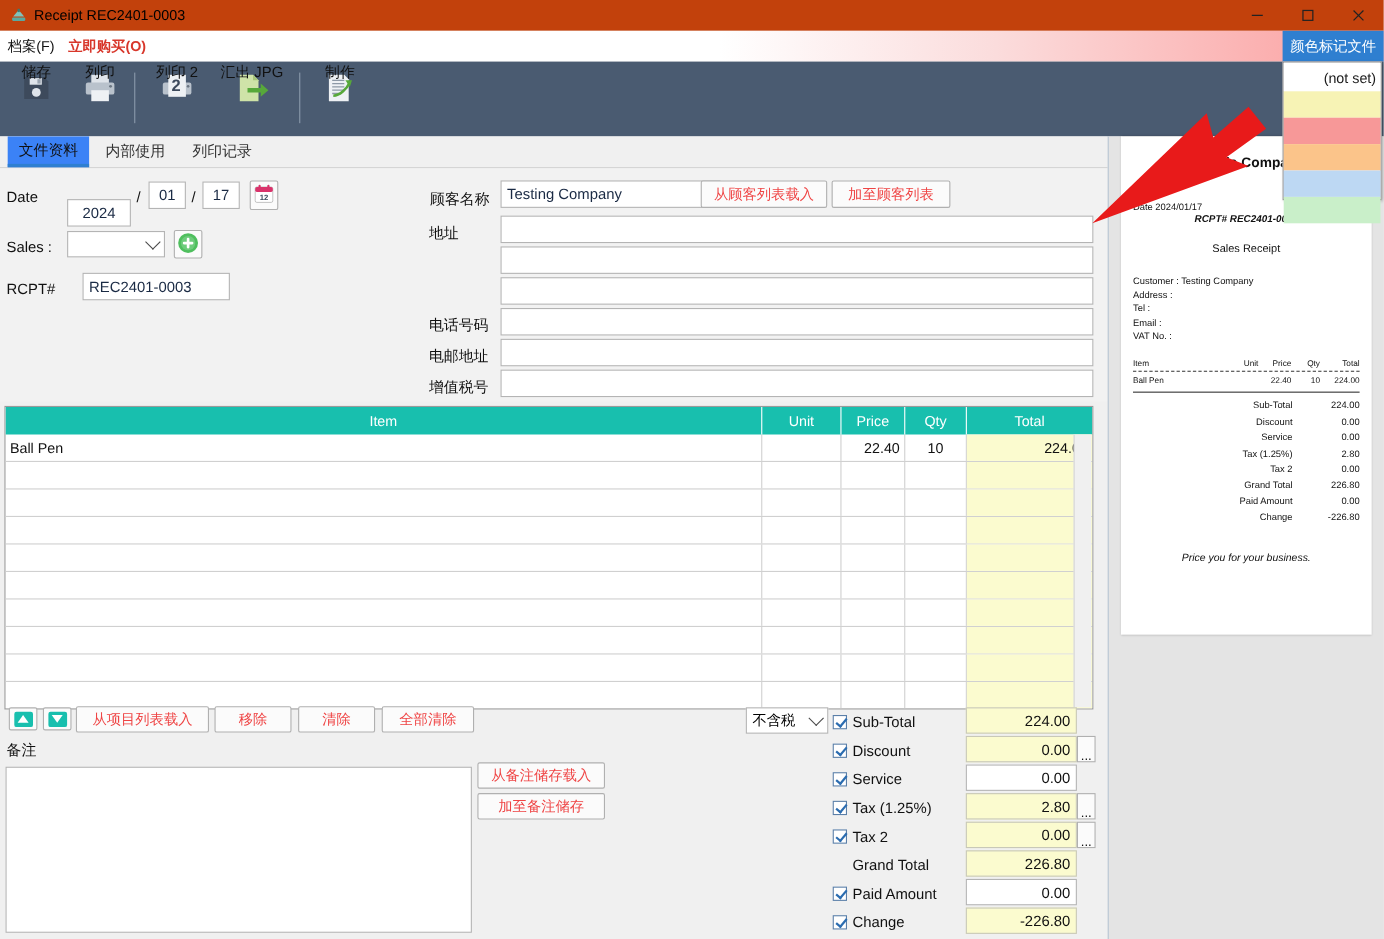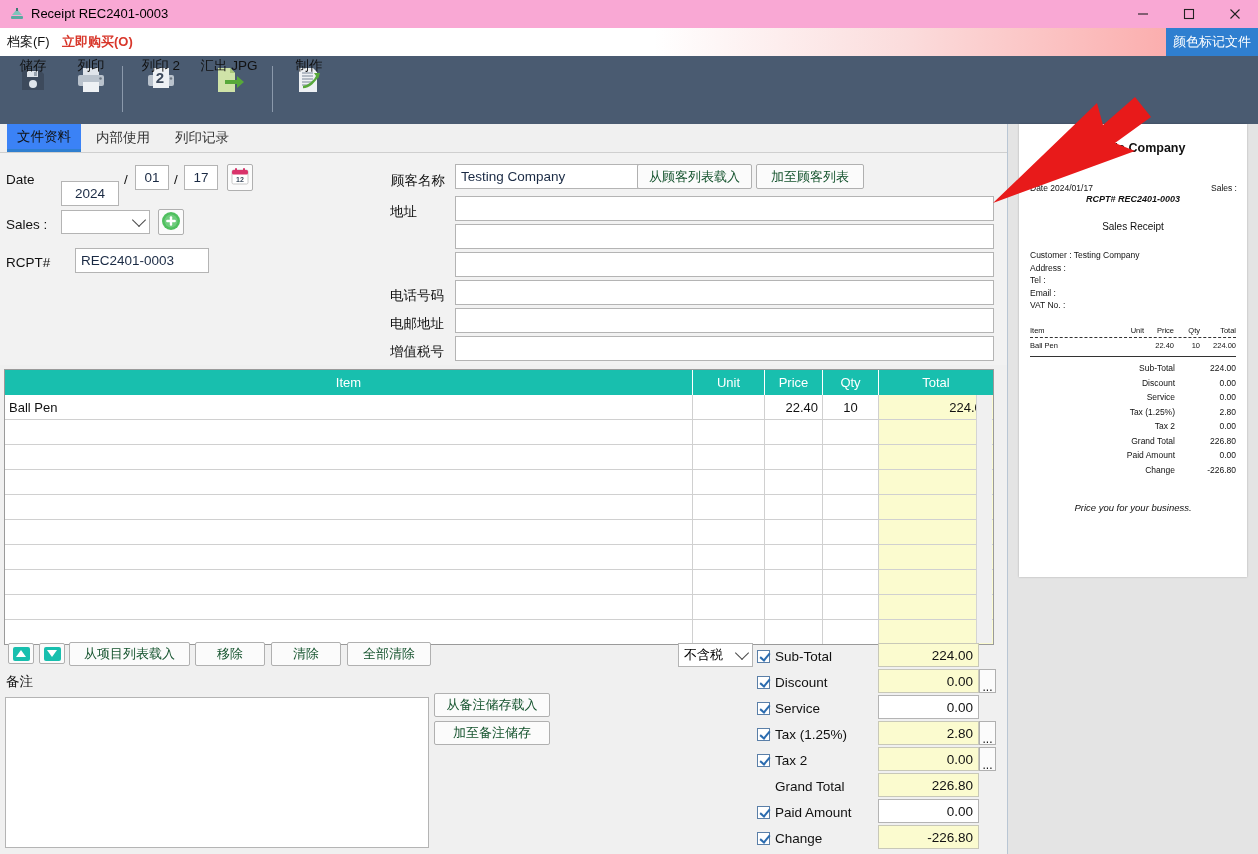--- a/index.html
+++ b/index.html
@@ -5,21 +5,21 @@
   html,body{margin:0;padding:0;}
   body{
     width:1258px;height:854px;overflow:hidden;
     font-family:"Liberation Sans","DejaVu Sans",sans-serif;
     font-size:13px;color:#000;background:#f0f0f0;
     -webkit-font-smoothing:antialiased;
   }
   .app{position:relative;width:1258px;height:854px;background:#f0f0f0;}
 
   
-  .titlebar{position:absolute;left:0;top:0;width:1258px;height:28px;background:#f9a8d4;}
+  .titlebar{position:absolute;left:0;top:0;width:1258px;height:28px;background:#c2410c;}
   .tb-icon{position:absolute;left:10px;top:7px;width:14px;height:14px;}
   .tb-title{position:absolute;left:31px;top:6px;font-size:13px;color:#000;white-space:nowrap;}
   .wbtn{position:absolute;top:0;width:46px;height:28px;display:flex;align-items:center;justify-content:center;}
   .wbtn svg{display:block;}
   .wbtn.min{left:1120px;}
   .wbtn.max{left:1166px;}
   .wbtn.close{left:1212px;}
 
   
   .menubar{position:absolute;left:0;top:28px;width:1258px;height:28px;
@@ -52,21 +52,21 @@
     font-size:13.5px;color:#333;box-sizing:border-box;white-space:nowrap;}
   .tab.active{background:#3b82f6;color:#111;border-bottom:3px solid #2f7fd0;}
 
   
   .formpanel{position:absolute;left:0;top:153px;width:1007px;height:212px;background:#f2f2f2;}
   .lbl{position:absolute;font-size:13.5px;color:#111;white-space:nowrap;}
   .fld{position:absolute;box-sizing:border-box;background:#ffffff;border:1px solid #b4b4b4;
     font-family:inherit;font-size:13.5px;color:#1a2a44;padding:0 5px;display:flex;align-items:center;}
   .fld.ctr{justify-content:center;}
   .btnw{position:absolute;box-sizing:border-box;background:#fbfbfb;border:1px solid #b0b0b0;
-    border-radius:2px;display:flex;align-items:center;justify-content:center;font-size:13px;color:#14532d;
+    border-radius:2px;display:flex;align-items:center;justify-content:center;font-size:13px;color:#ef4444;
     white-space:nowrap;}
   .combo{position:absolute;box-sizing:border-box;background:#ffffff;border:1px solid #b4b4b4;
     display:flex;align-items:center;justify-content:space-between;padding:0 5px;font-size:13px;}
   .chev{width:9px;height:9px;border-right:1.6px solid #4a4a4a;border-bottom:1.6px solid #4a4a4a;
     transform:rotate(45deg);margin-top:-4px;}
   .iconbtn{position:absolute;box-sizing:border-box;background:#fbfbfb;border:1px solid #b0b0b0;
     border-radius:2px;display:flex;align-items:center;justify-content:center;}
 
   
   .grid{position:absolute;left:4px;top:369px;width:990px;height:276px;background:#ffffff;
@@ -536,20 +536,30 @@
           <div class="p-tot" style="top: 340.5px;">
             <span class="k">Change</span>
             <span class="v">-226.80</span>
           </div>
         </div>
 
       <div class="p-thanks">Price you for your business.</div>
     </div>
   </div>
 
+  <div class="colordrop">
+    <div id="colordrop-host">
+        <div class="cd-row notset" style="background: rgb(255, 255, 255);">(not set)</div>
+        <div class="cd-row" style="background: rgb(247, 243, 181);"></div>
+        <div class="cd-row" style="background: rgb(247, 152, 152);"></div>
+        <div class="cd-row" style="background: rgb(251, 196, 138);"></div>
+        <div class="cd-row" style="background: rgb(189, 216, 243);"></div>
+        <div class="cd-row" style="background: rgb(201, 239, 201);"></div>
+      </div>
+  </div>
 
   <div class="arrowoverlay">
     <svg width="170" height="125" viewBox="0 0 170 125">
       <path d="M8 108 L112 8 L118 30 L150 2 L166 22 L130 48 L150 56 Z" fill="#e81a1a"></path>
     </svg>
   </div>
 
 </div>
 
 </body></html>

